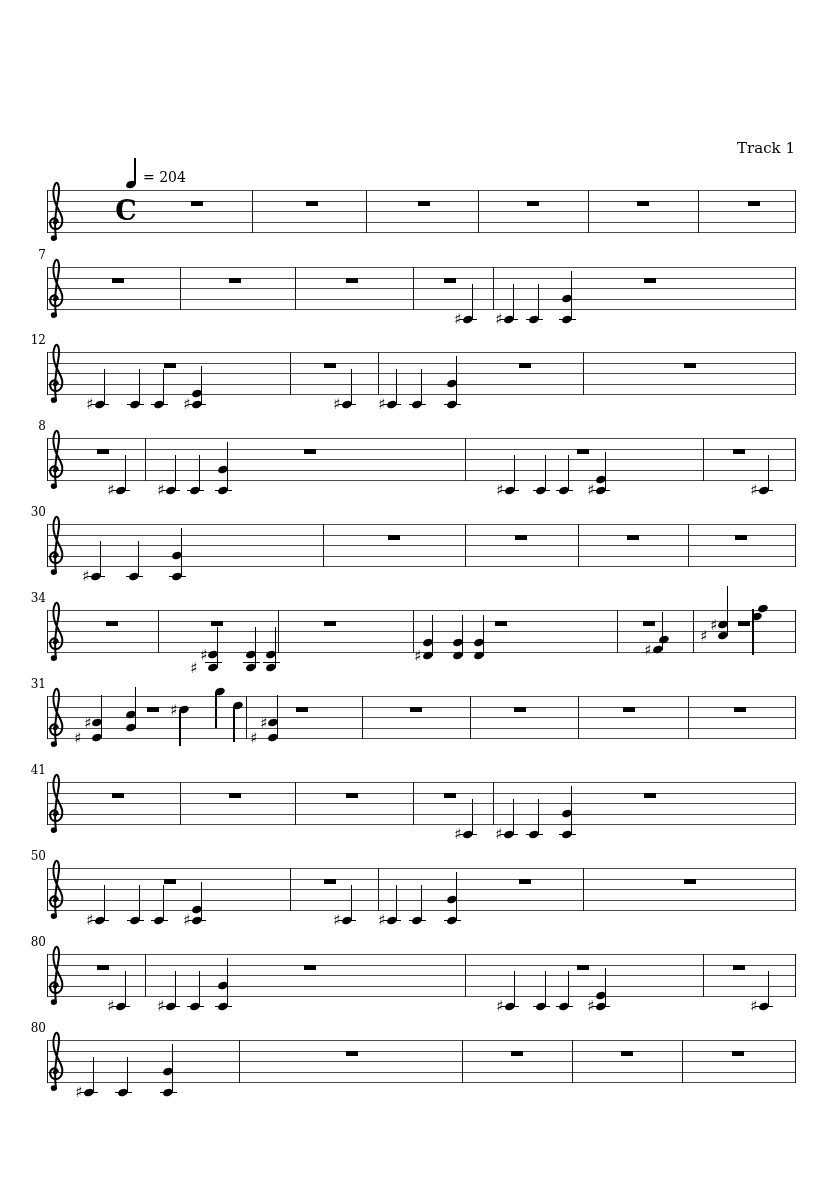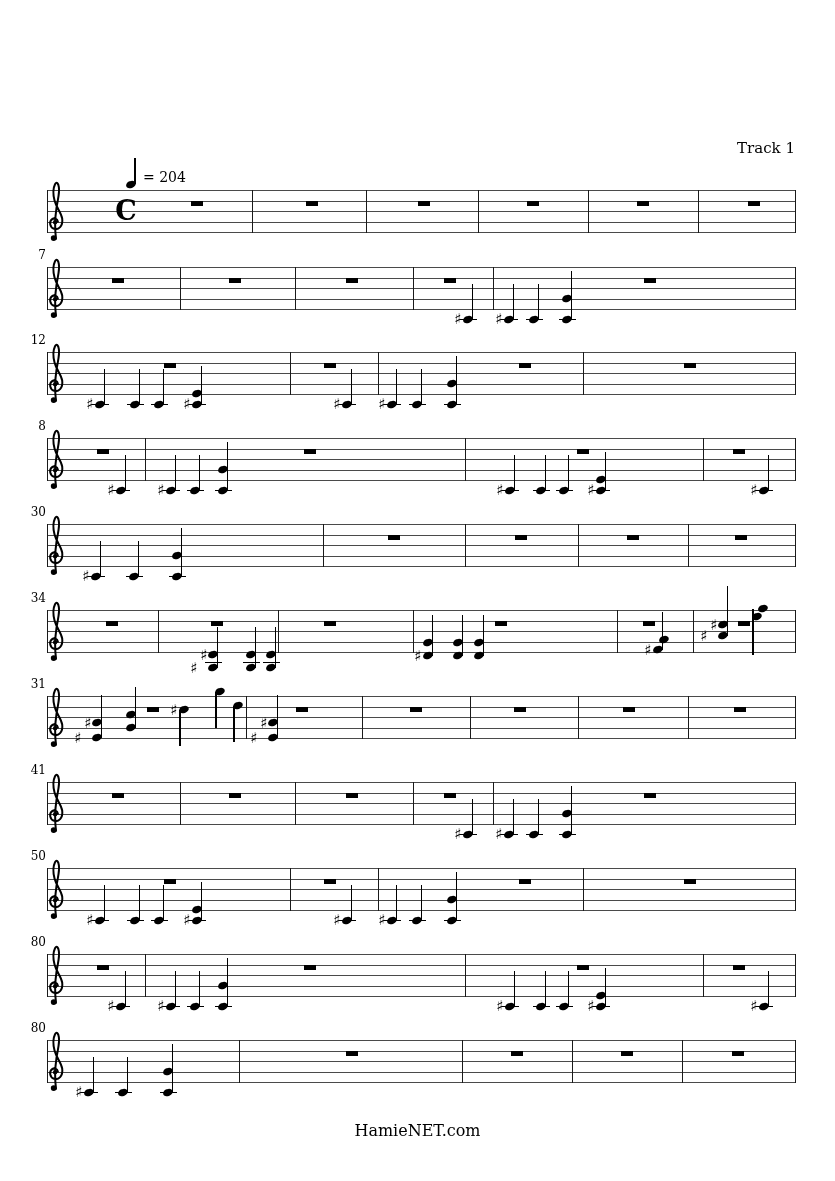--- a/index.html
+++ b/index.html
@@ -502,14 +502,13 @@
       <div class="ledger" style="left: 114.5px; top: 1091.8px;"></div>
       <div class="nhead" style="left: 163px; top: 1067.8px;"></div>
       <div class="nhead" style="left: 163px; top: 1088.8px;"></div>
       <div class="stem" style="left: 171.6px; top: 1043.5px; height: 49px;"></div>
       <div class="ledger" style="left: 159.5px; top: 1091.8px;"></div>
       <div class="rest" style="left: 346px; top: 1050.5px;"></div>
       <div class="rest" style="left: 511px; top: 1050.5px;"></div>
       <div class="rest" style="left: 621px; top: 1050.5px;"></div>
       <div class="rest" style="left: 732px; top: 1050.5px;"></div>
     </div>
-  <div class="footer">HamieNET.com</div>
 </div>
 
 </body></html>

